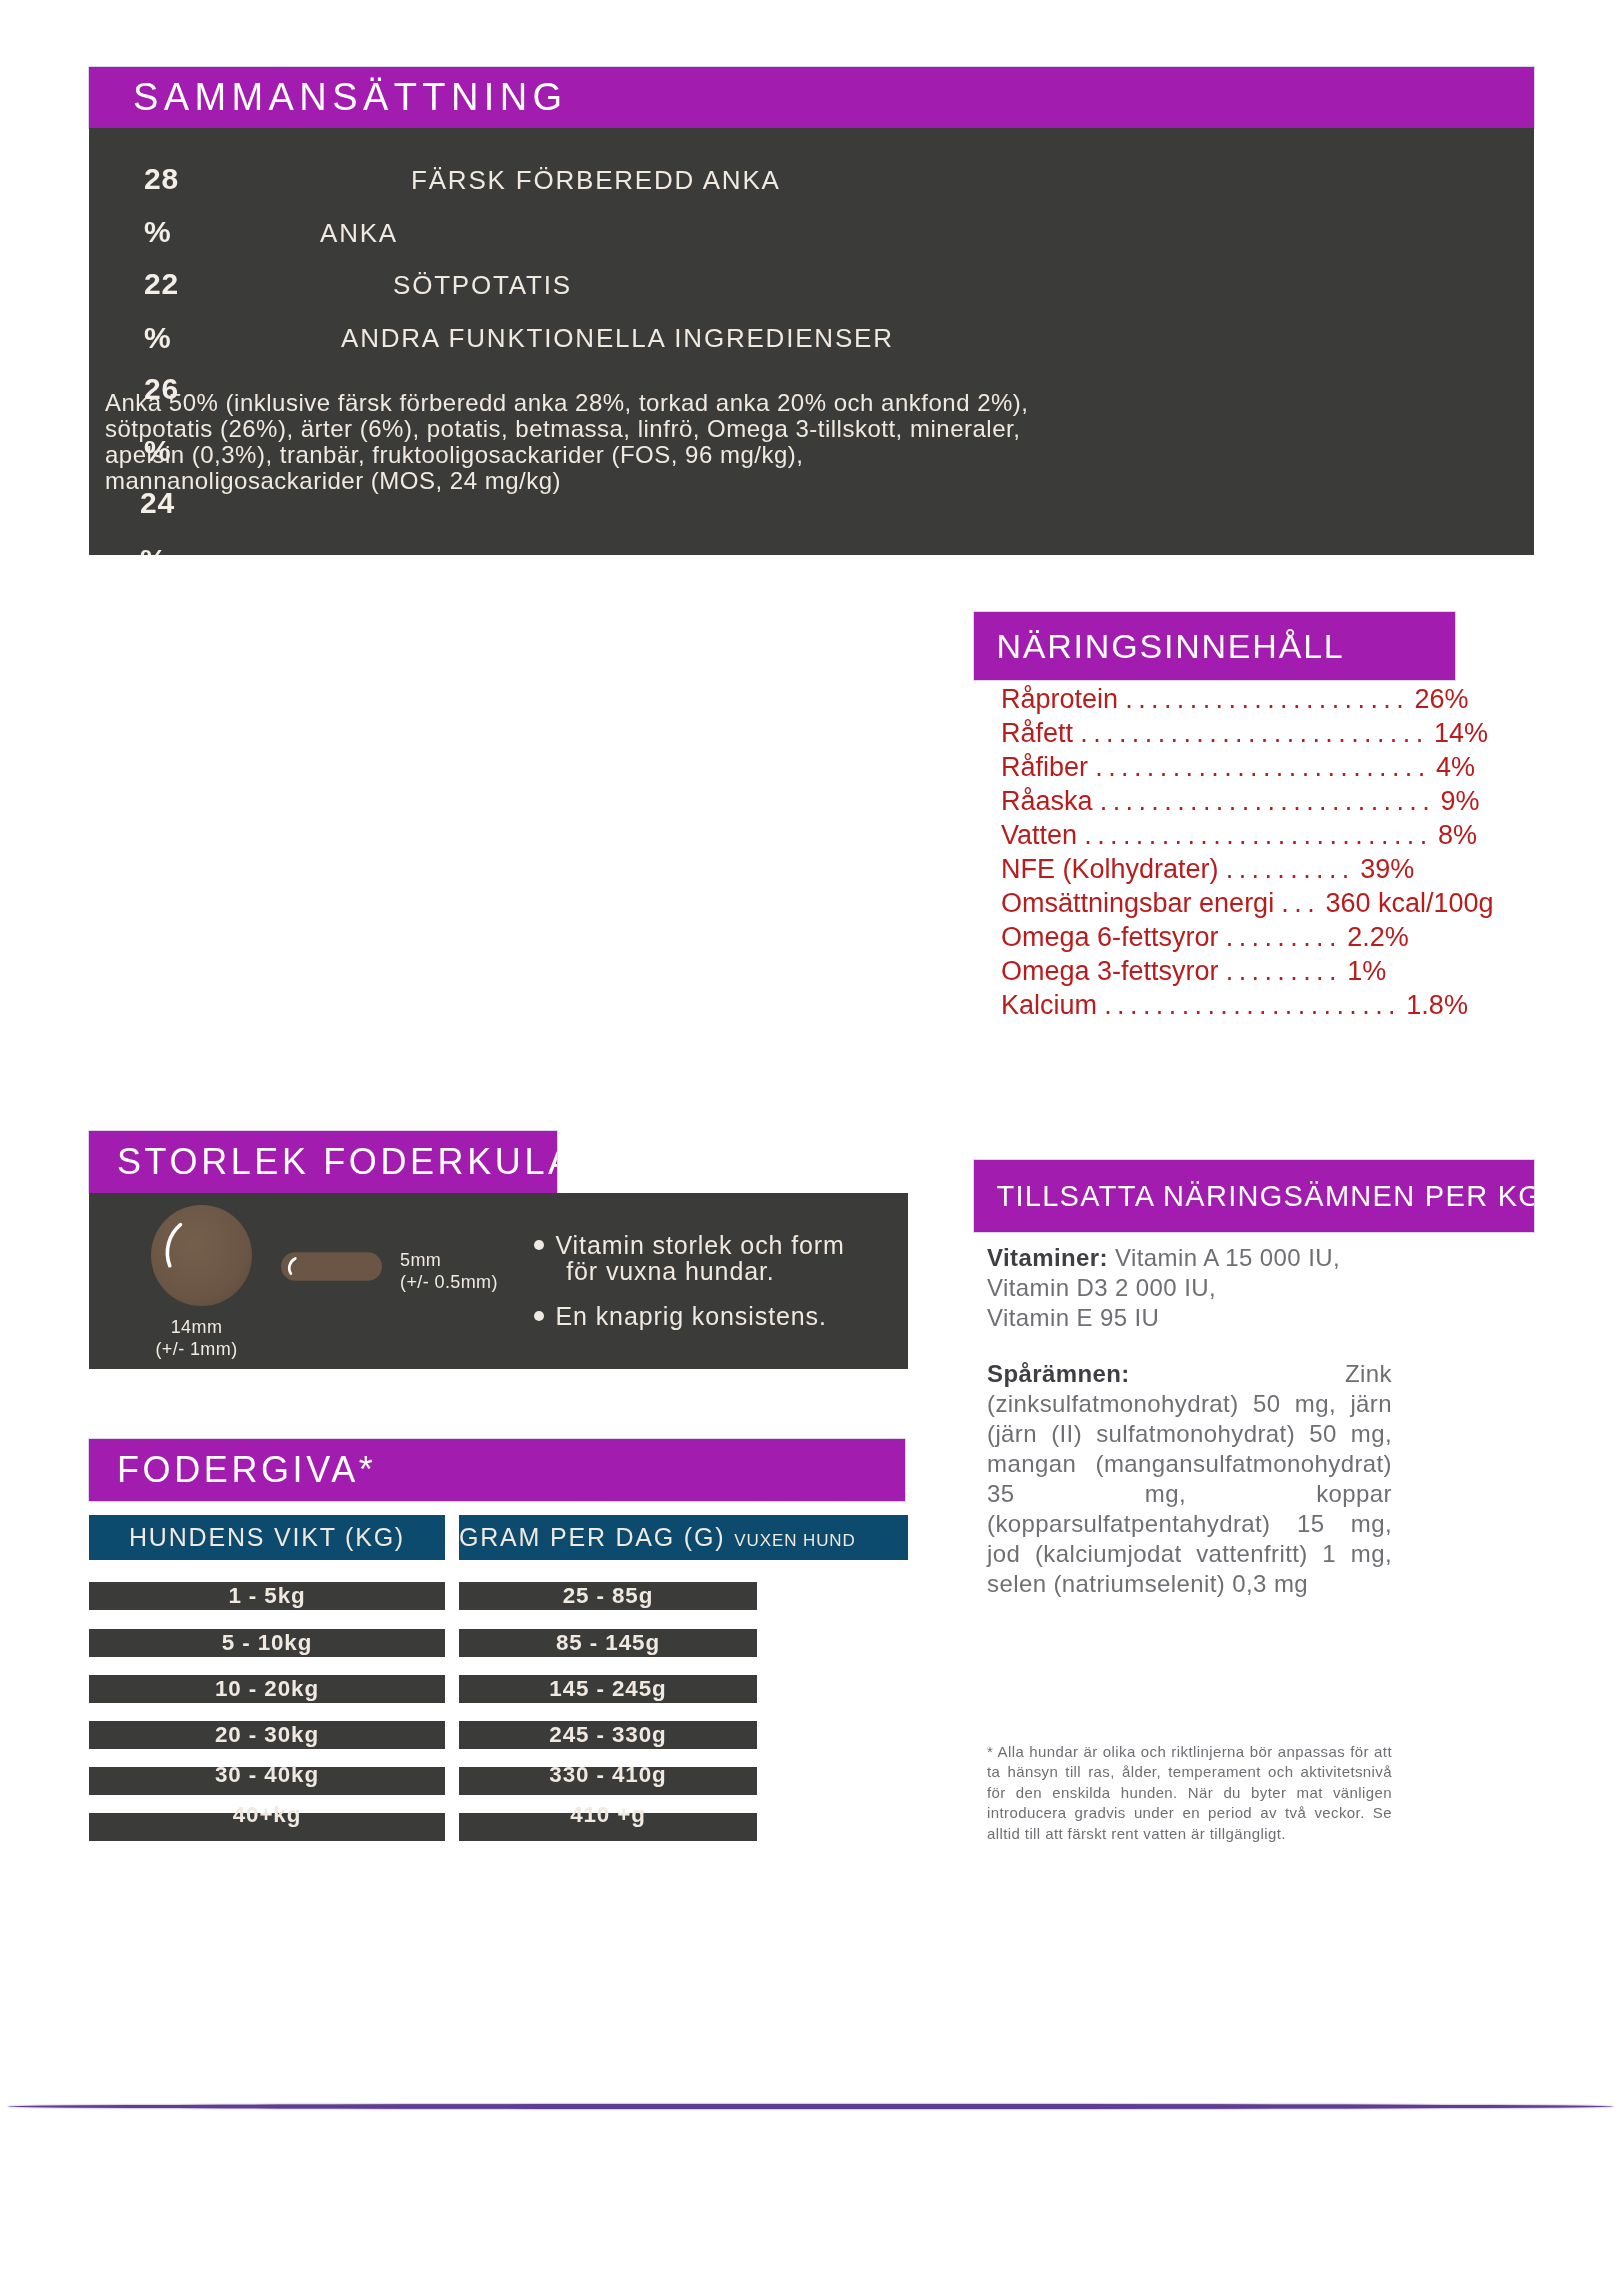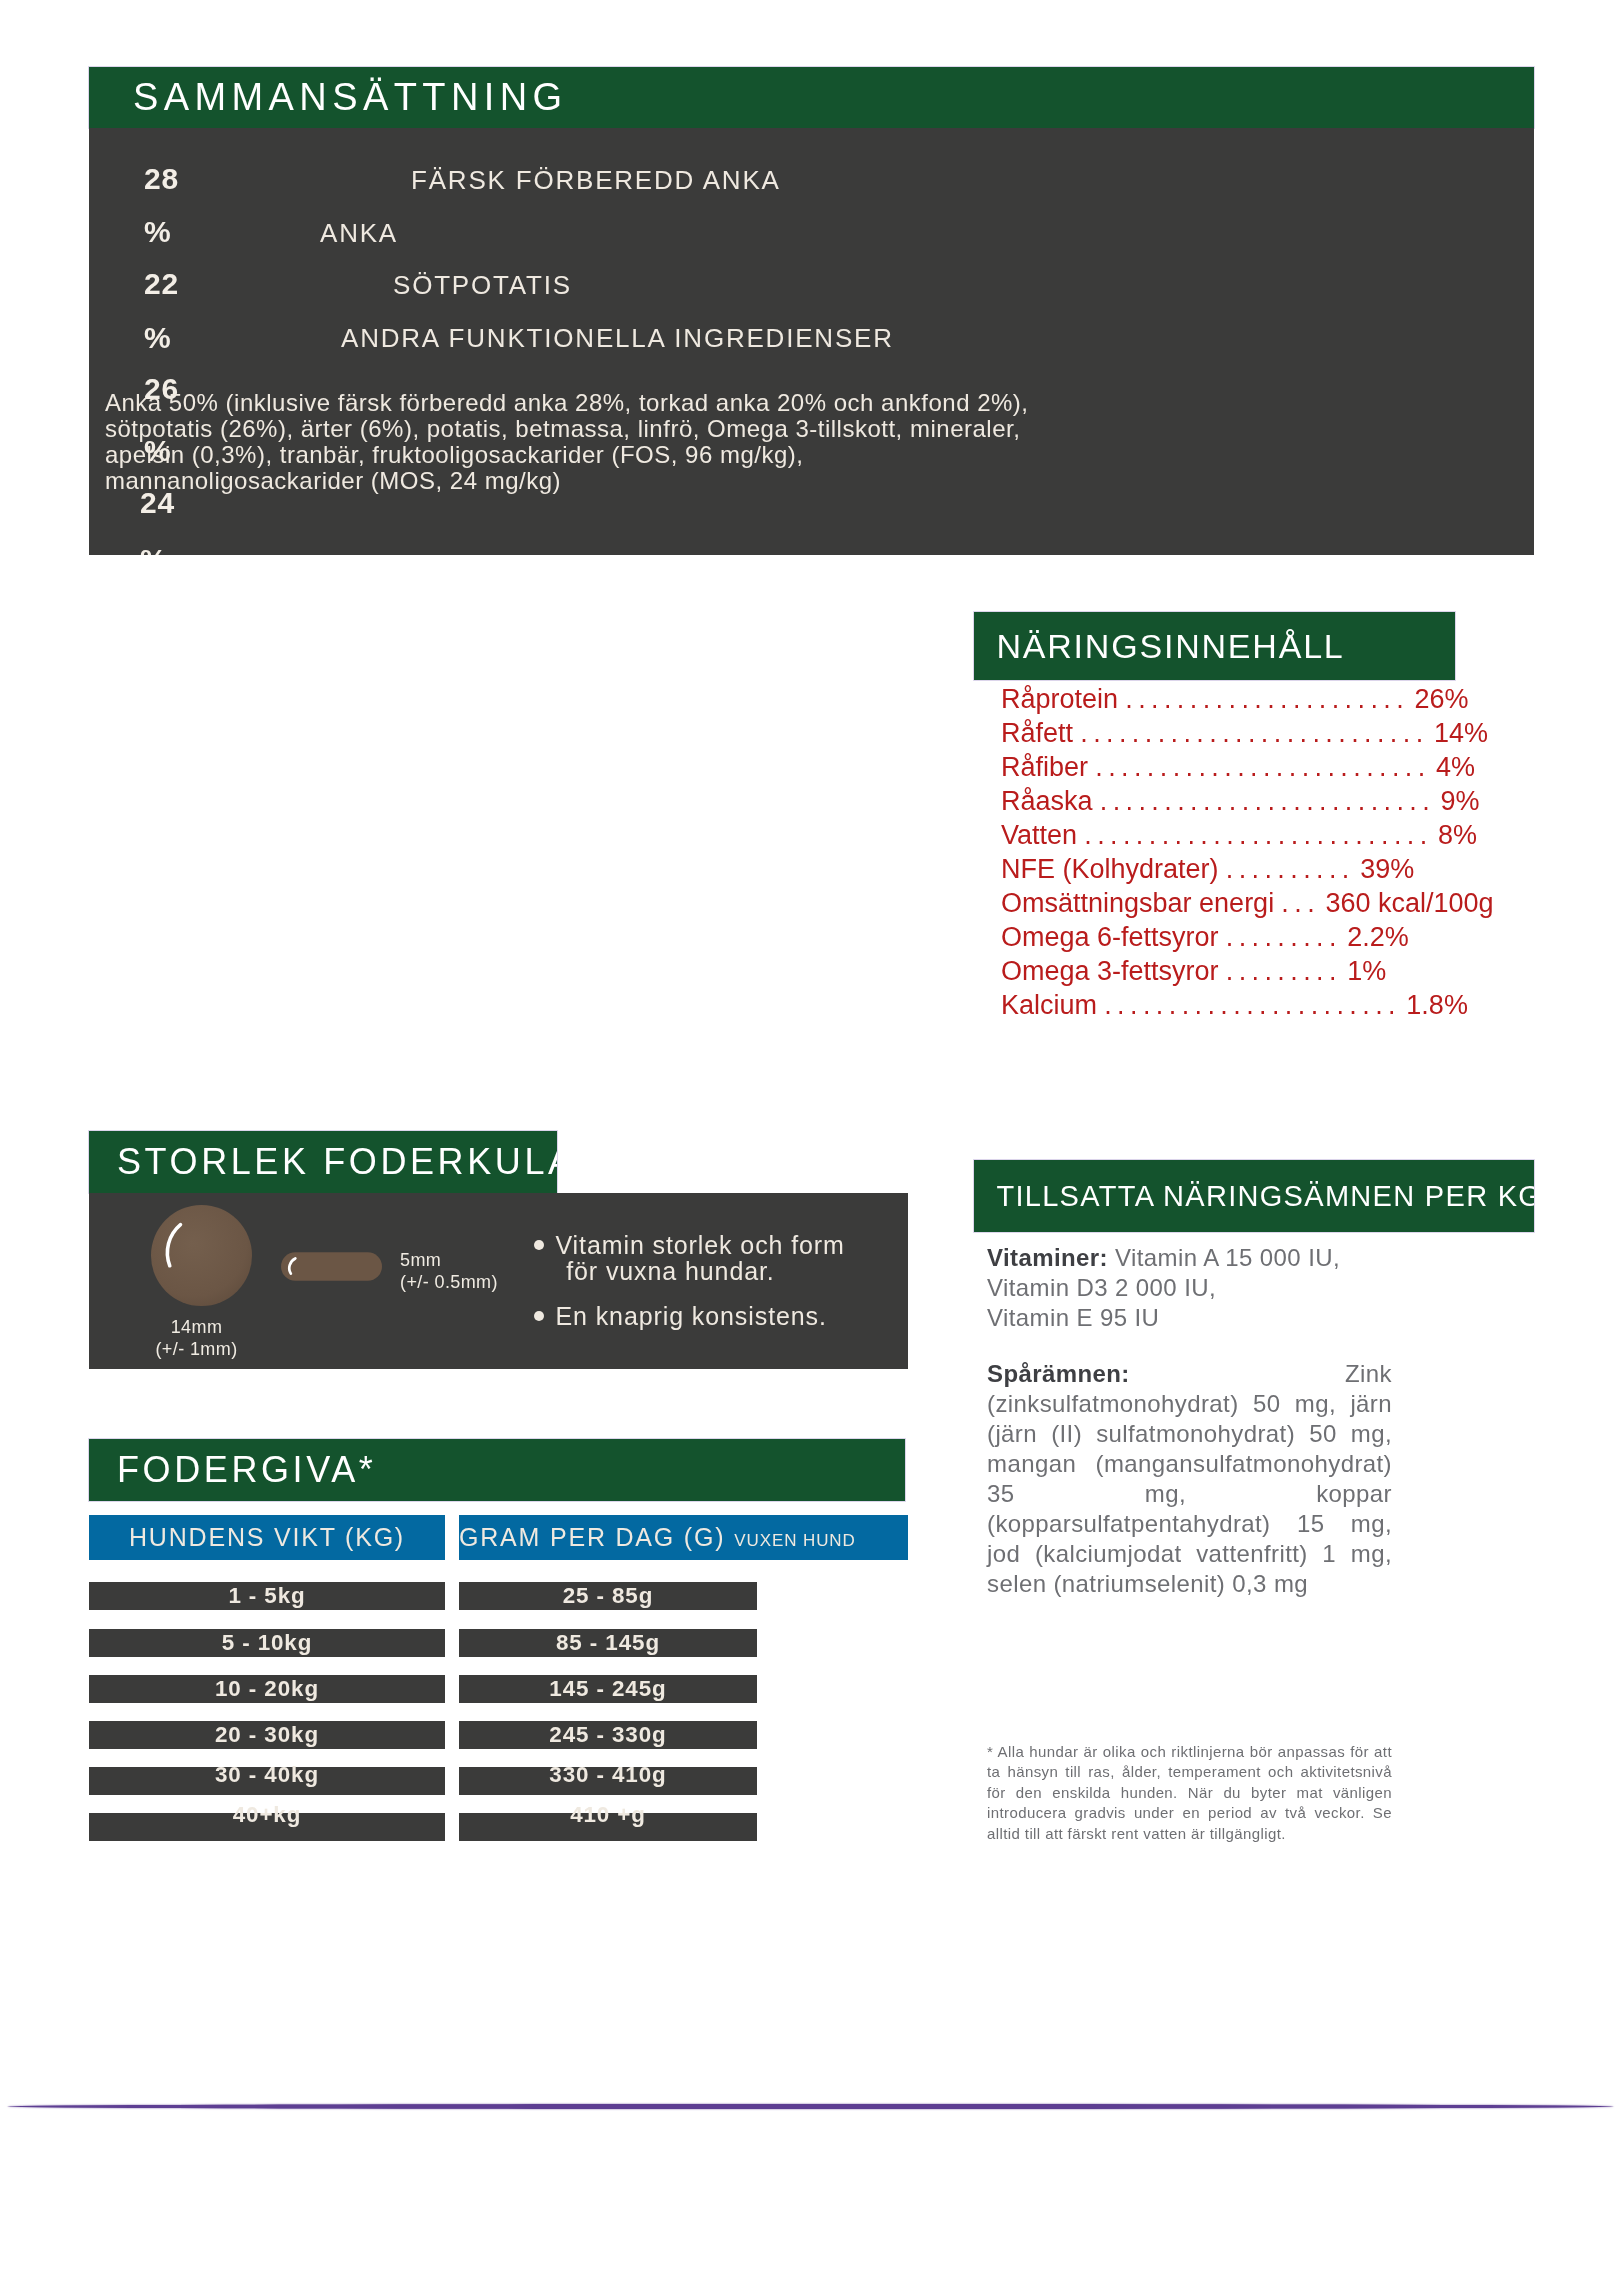--- a/index.html
+++ b/index.html
@@ -5,21 +5,21 @@
   * { margin:0; padding:0; box-sizing:border-box; }
   html,body { background:#ffffff; }
   body {
     width:1621px; height:2293px; position:relative; overflow:hidden;
     font-family:"Liberation Sans", sans-serif;
   }
   .abs { position:absolute; }
   .sec { position:absolute; }
   
   .pbar {
-    background:#14532d; color:#ffffff;
+    background:#a21caf; color:#ffffff;
     box-shadow:0 0 0 0.9px rgba(203,193,226,.75);
     white-space:nowrap; overflow:hidden;
   }
   .pbar .t {
     display:block; letter-spacing:3.6px; font-weight:400;
   }
   
   #comp-bar { left:89px; top:67px; width:1445px; height:61px; }
   #comp-bar .t { font-size:38px; line-height:61px; padding-left:44px; letter-spacing:5.4px; }
   #comp-box {
@@ -44,21 +44,21 @@
   .mm-label { font-size:18px; line-height:21.5px; color:#F0EBE2; letter-spacing:0.4px; }
   .bullet { position:relative; padding-left:21.5px; font-size:25px; line-height:26px;
             color:#EFE9E0; letter-spacing:0.9px; }
   .bullet .dot { position:absolute; left:0; top:8px; width:9.9px; height:9.9px;
                  border-radius:50%; background:#EFE9E0; }
   .bullet .l2 { padding-left:10.7px; }
   
   #fg-bar { left:89px; top:1439px; width:816px; height:62px; }
   #fg-bar .t { font-size:36px; line-height:62px; padding-left:28px; letter-spacing:3.6px; }
   #fg-table { left:89px; top:1439px; width:816px; height:430px; }
-  .hbox { position:absolute; top:76px; height:45px; background:#0369a1; color:#EFE9E0; }
+  .hbox { position:absolute; top:76px; height:45px; background:#0c4a6e; color:#EFE9E0; }
   #fg-h1 { left:0; width:356px; text-align:center; font-size:25px; line-height:45px; letter-spacing:1.8px; }
   #fg-h2 { left:370px; width:449px; font-size:25px; line-height:45px; letter-spacing:1.8px;
            text-align:center; padding-right:54px; white-space:nowrap; }
   #fg-h2 .sub { font-size:17px; letter-spacing:0.9px; margin-left:9px; }
   .fbar { position:absolute; height:28px; background:#3B3B3A; }
   .fbar .cell { position:absolute; left:0; right:0; top:0; text-align:center;
                 font-size:22.4px; font-weight:700; line-height:28px; color:#EFE9E0;
                 letter-spacing:0.9px; }
   .fbar .up1 { top:-6.3px; }
   .fbar .up2 { top:-12.5px; }

